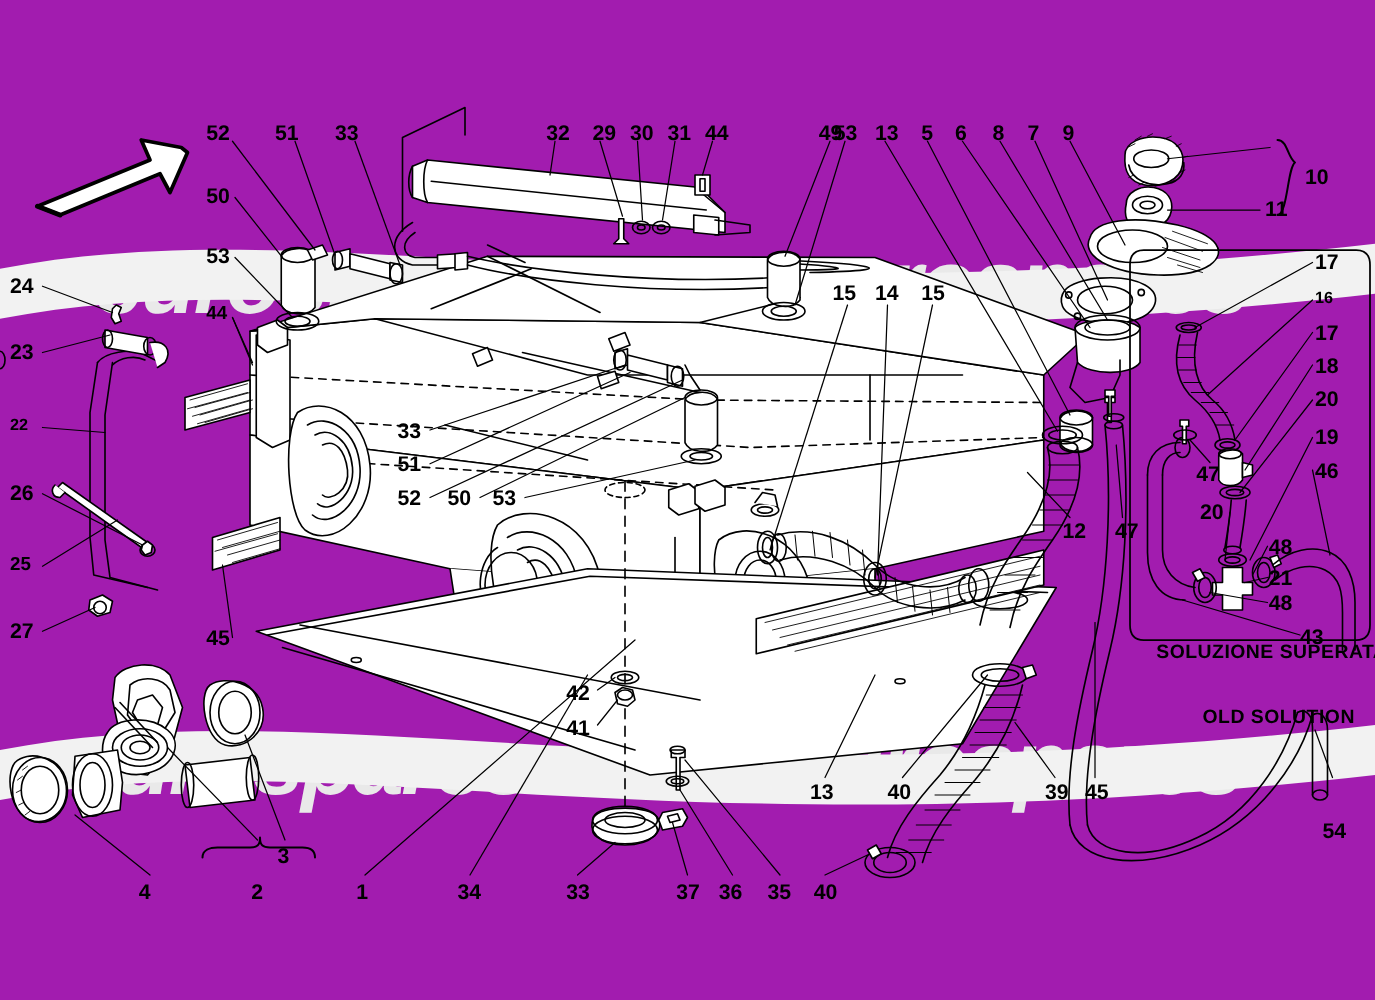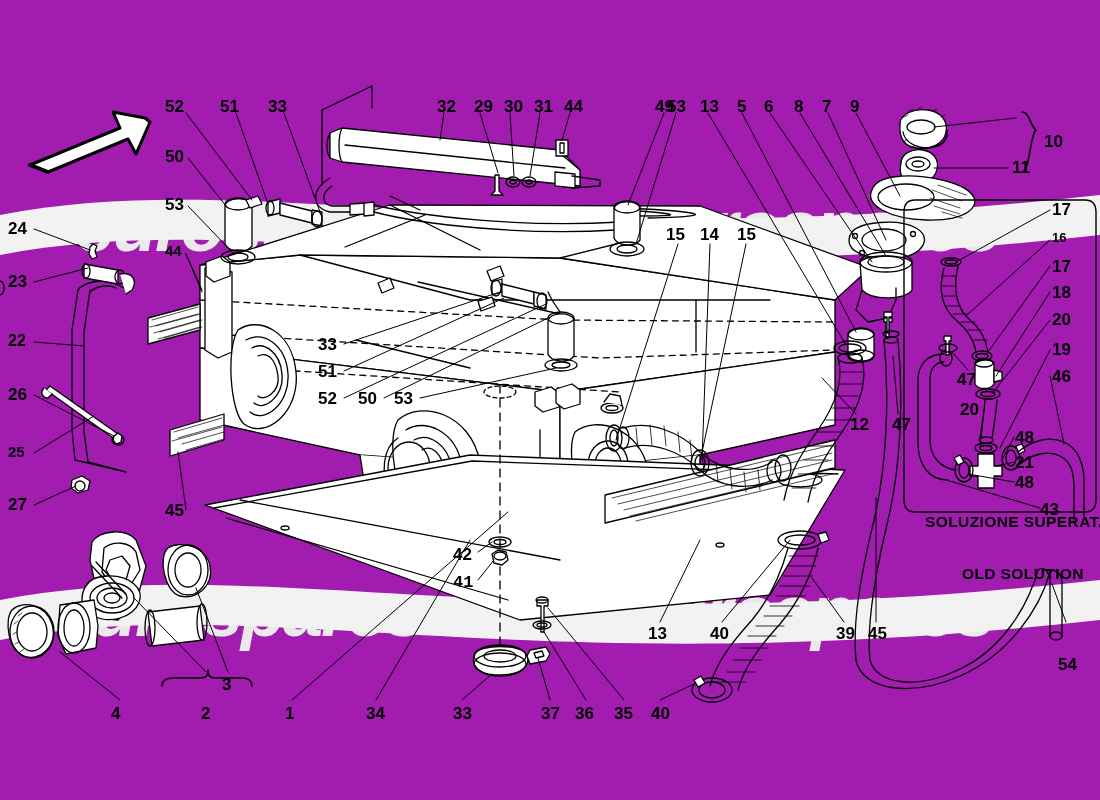--- a/index.html
+++ b/index.html
@@ -534,21 +534,21 @@
   <div class="callout" style="left:764px;top:98px;font-size:17px;">6</div>
   <div class="callout" style="left:794px;top:98px;font-size:17px;">8</div>
   <div class="callout" style="left:822px;top:98px;font-size:17px;">7</div>
   <div class="callout" style="left:850px;top:98px;font-size:17px;">9</div>
 
   <div class="callout" style="left:1044px;top:133px;font-size:17px;">10</div>
   <div class="callout" style="left:1012px;top:159px;font-size:17px;">11</div>
 
   <div class="callout" style="left:8px;top:220px;font-size:17px;">24</div>
   <div class="callout" style="left:8px;top:273px;font-size:17px;">23</div>
-  <div class="callout" style="left:8px;top:333px;font-size:16px;">22</div>
+  <div class="callout" style="left:8px;top:333px;font-size:13px;">22</div>
   <div class="callout" style="left:8px;top:386px;font-size:17px;">26</div>
   <div class="callout" style="left:8px;top:444px;font-size:15px;">25</div>
   <div class="callout" style="left:8px;top:496px;font-size:17px;">27</div>
 
   <div class="callout" style="left:666px;top:226px;font-size:17px;">15</div>
   <div class="callout" style="left:700px;top:226px;font-size:17px;">14</div>
   <div class="callout" style="left:737px;top:226px;font-size:17px;">15</div>
 
   <div class="callout" style="left:1052px;top:201px;font-size:17px;">17</div>
   <div class="callout" style="left:1052px;top:231px;font-size:13px;">16</div>
@@ -569,21 +569,21 @@
   <div class="callout" style="left:318px;top:363px;font-size:17px;">51</div>
   <div class="callout" style="left:318px;top:390px;font-size:17px;">52</div>
   <div class="callout" style="left:358px;top:390px;font-size:17px;">50</div>
   <div class="callout" style="left:394px;top:390px;font-size:17px;">53</div>
 
   <div class="callout" style="left:165px;top:502px;font-size:17px;">45</div>
   <div class="callout" style="left:850px;top:416px;font-size:17px;">12</div>
   <div class="callout" style="left:892px;top:416px;font-size:17px;">47</div>
 
   <div class="callout" style="left:453px;top:546px;font-size:17px;">42</div>
-  <div class="callout" style="left:453px;top:574px;font-size:17px;font-family:Liberation Mono, monospace;">41</div>
+  <div class="callout" style="left:453px;top:574px;font-size:17px;">41</div>
 
   <div class="callout" style="left:222px;top:676px;font-size:17px;">3</div>
   <div class="callout" style="left:201px;top:705px;font-size:17px;">2</div>
   <div class="callout" style="left:111px;top:705px;font-size:17px;">4</div>
   <div class="callout" style="left:285px;top:705px;font-size:17px;">1</div>
   <div class="callout" style="left:366px;top:705px;font-size:17px;">34</div>
   <div class="callout" style="left:453px;top:705px;font-size:17px;">33</div>
   <div class="callout" style="left:541px;top:705px;font-size:17px;">37</div>
   <div class="callout" style="left:575px;top:705px;font-size:17px;">36</div>
   <div class="callout" style="left:614px;top:705px;font-size:17px;">35</div>

